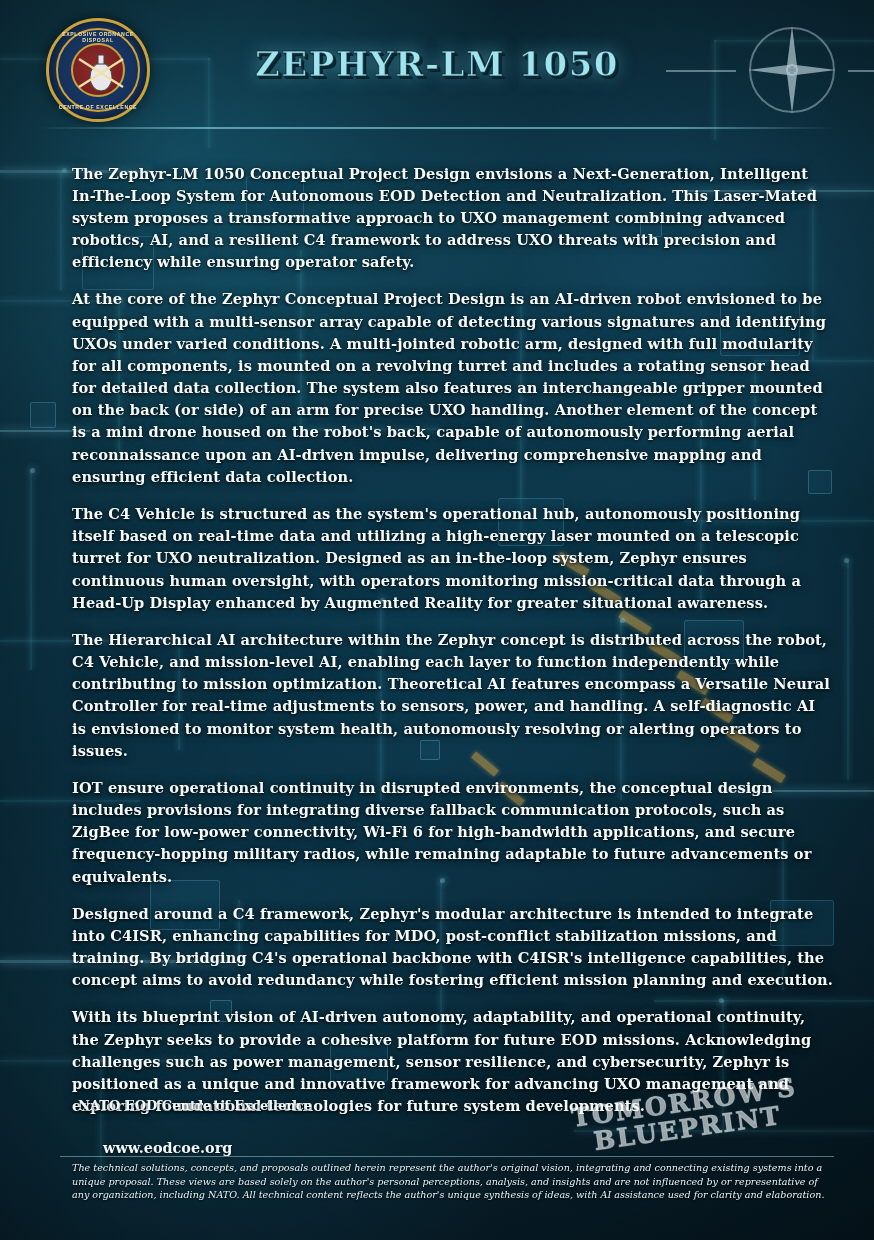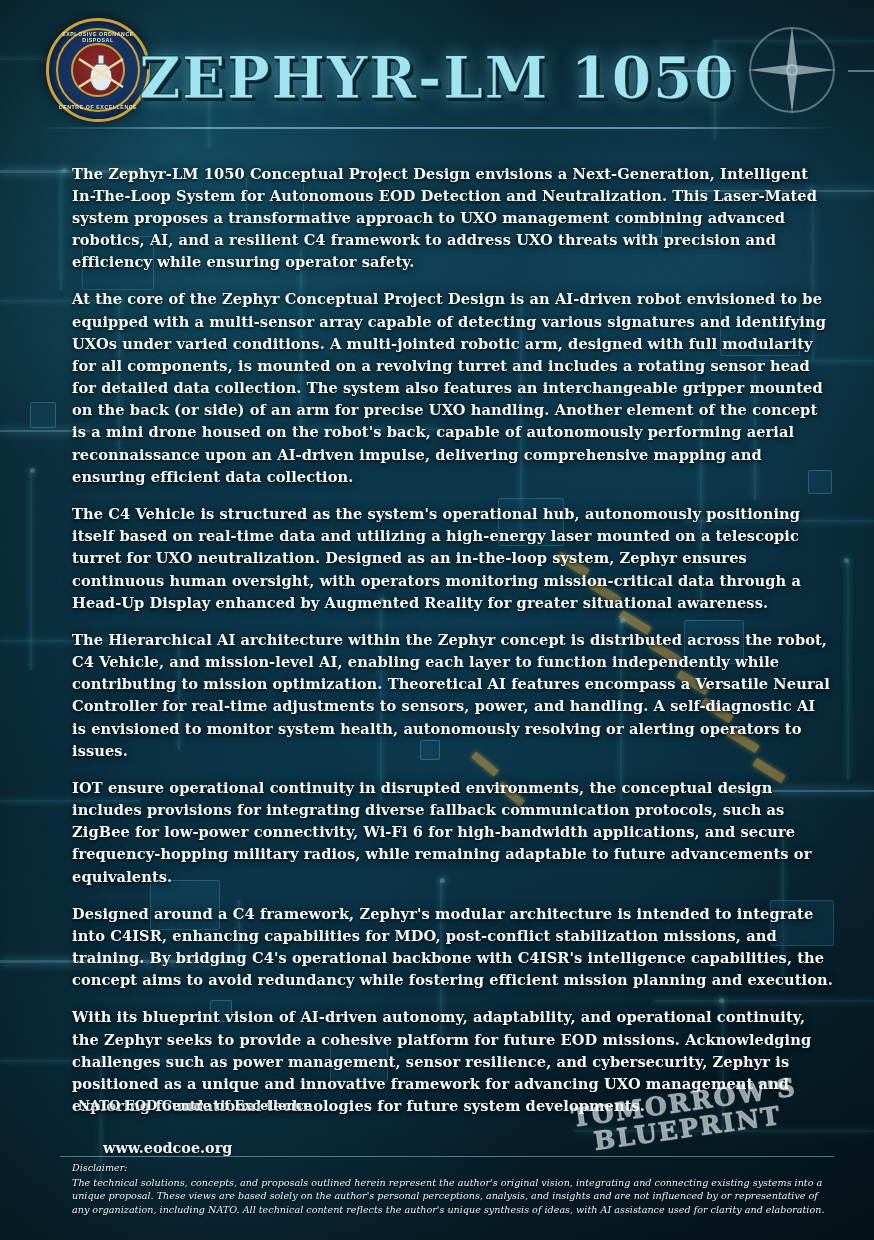--- a/index.html
+++ b/index.html
@@ -72,21 +72,21 @@
   #header {
     position: relative;
     height: 132px;
   }
   .title {
     position: absolute;
     left: 0; right: 0; top: 44px;
     text-align: center;
     font-family: "DejaVu Serif", serif;
     font-weight: bold;
-    font-size: 57px;
+    font-size: 34px;
     letter-spacing: 1.5px;
     color: #9fe4ef;
     text-shadow:
       0 0 1px #0c2b38,
       2px 2px 0 #0b2732,
       3px 3px 0 #09222c,
       0 0 18px rgba(120, 225, 250, 0.55);
     -webkit-text-stroke: 1px rgba(10,40,52,0.75);
   }
 
@@ -366,17 +366,16 @@
   <a id="footer-url" href="#" style="text-decoration:none;margin-top:18px;">www.eodcoe.org</a>
 
   <div class="tagline">
     <div>TOMORROW'S</div>
     <div>BLUEPRINT</div>
   </div>
 
   <div class="foot-rule"></div>
 
   <div id="disclaimer">
-    <span class="dtitle">Disclaimer:</span>
     <span>The technical solutions, concepts, and proposals outlined herein represent the author's original vision, integrating and connecting existing systems into a unique proposal. These views are based solely on the author's personal perceptions, analysis, and insights and are not influenced by or representative of any organization, including NATO. All technical content reflects the author's unique synthesis of  ideas, with AI assistance used for clarity and elaboration.</span>
   </div>
 
 </div>
 
 </body></html>

